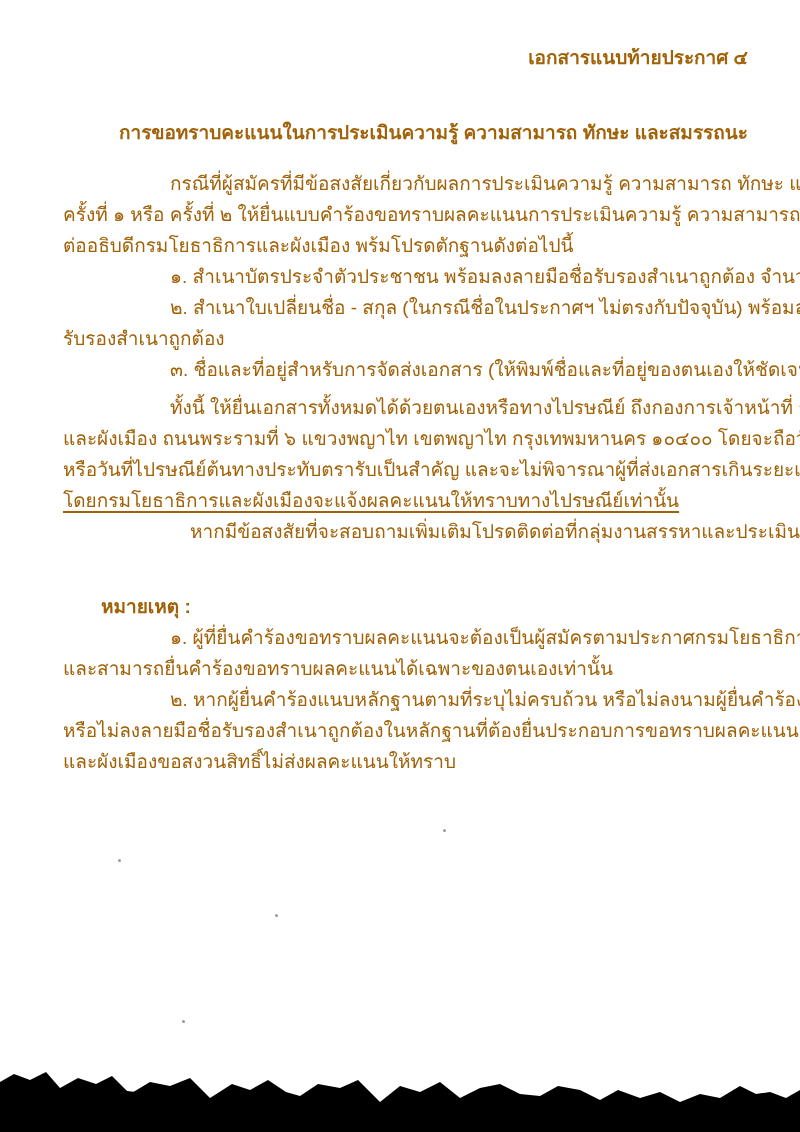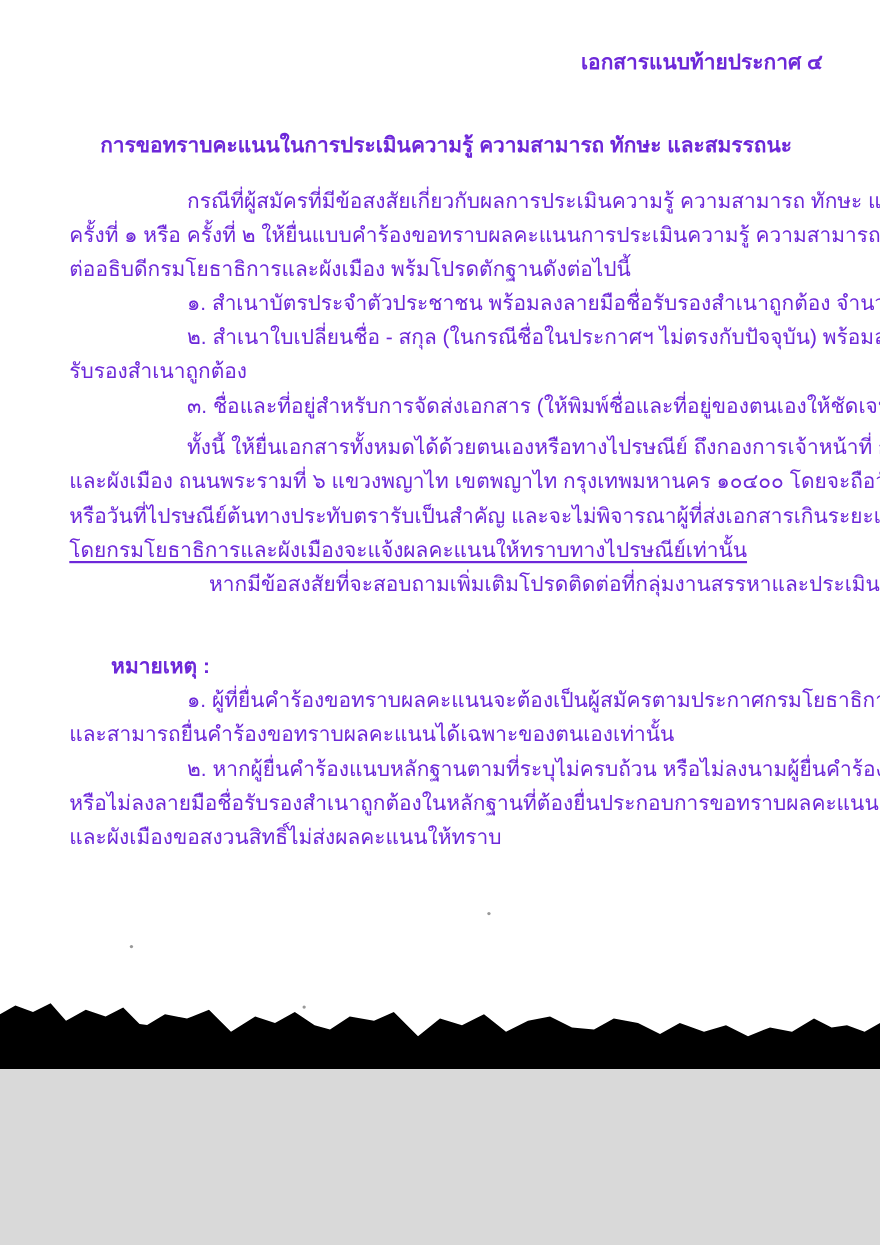--- a/index.html
+++ b/index.html
@@ -2,40 +2,40 @@
 <html><head>
 <meta charset="utf-8">
 <style>
   html,body{margin:0;padding:0;}
   body{
     background:#d9d9d9;
     font-family:"Liberation Sans","DejaVu Sans",sans-serif;
   }
   .page{
     position:relative;
-    width:800px;height:972px;
+    width:800px;height:1132px;
     margin:0 auto;
     background:#ffffff;
-    color:#6d28d9;
+    color:#a16207;
     overflow:hidden;
   }
   .content{
     position:absolute;
     left:63px;right:52px;top:0;
   }
   .header-note{
     margin-top:42px;
     text-align:right;
     font-weight:bold;
     font-size:19px;
     line-height:31px;
   }
   .doc-title{
     margin-top:44px;
-    text-align:center;
+    text-align:right;
     font-weight:bold;
     font-size:19px;
     line-height:31px;
   }
   .para{margin:0;}
   .para.first{margin-top:20px;}
   .para.submission{margin-top:7px;}
   .line{
     font-size:19px;
     line-height:31px;

